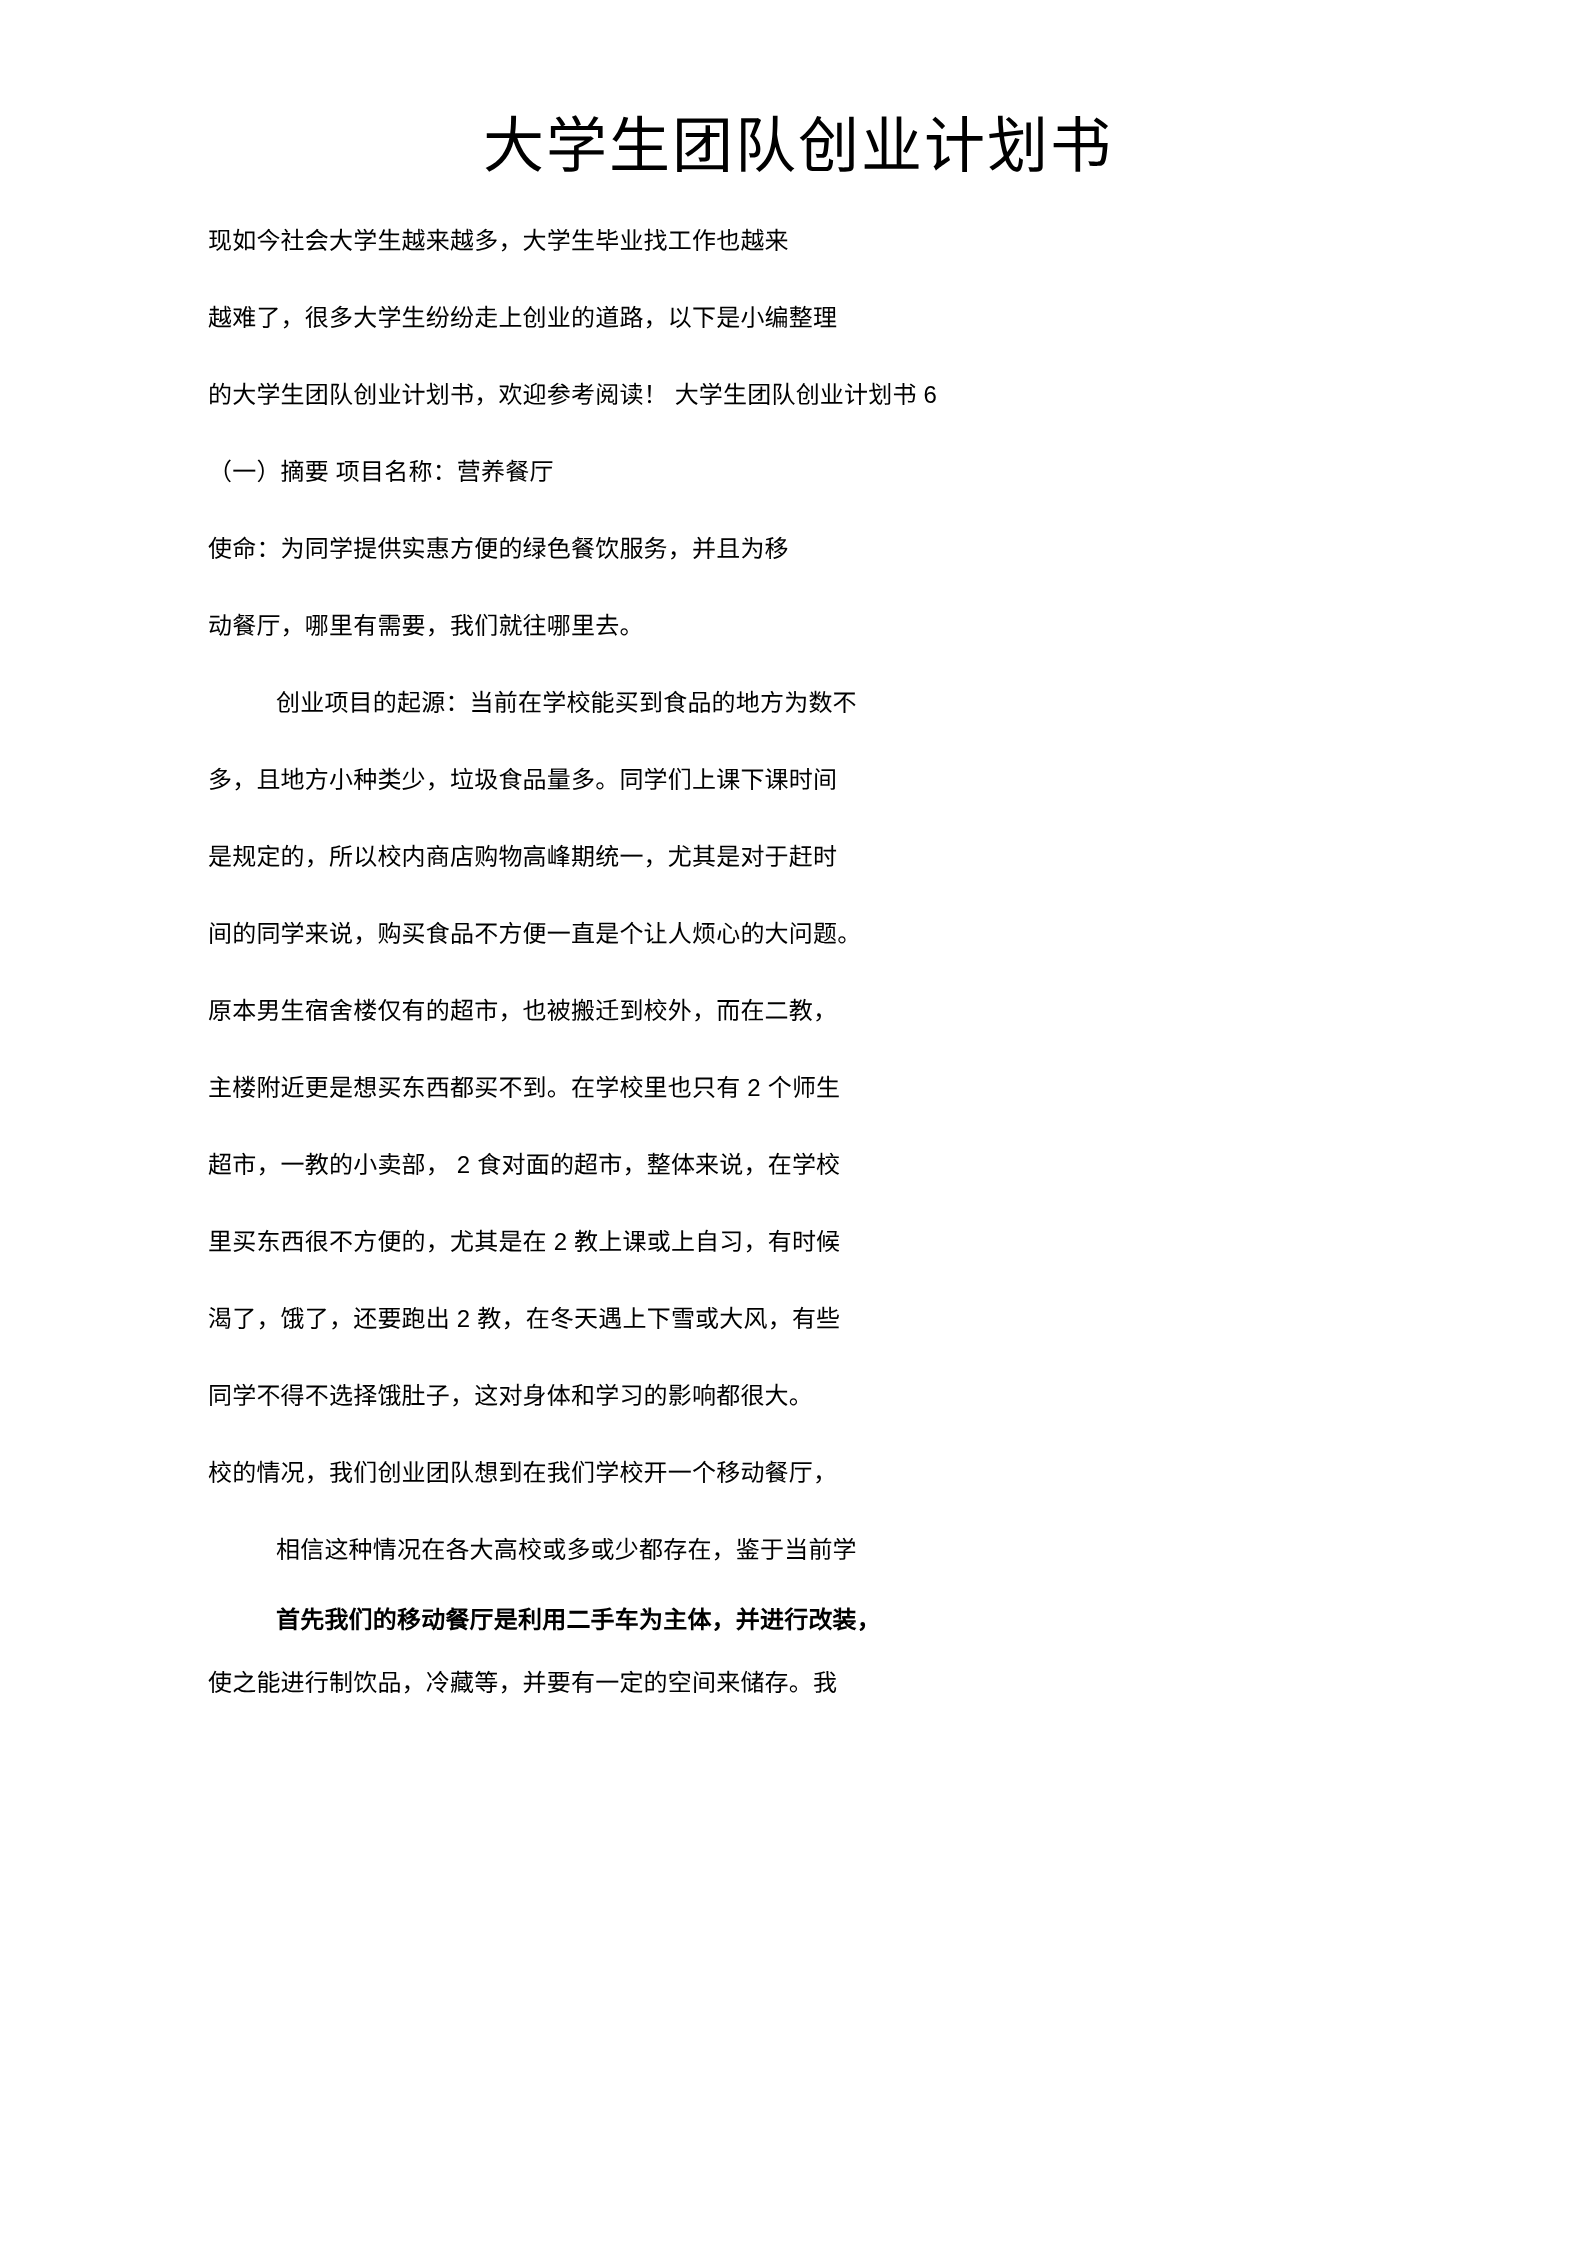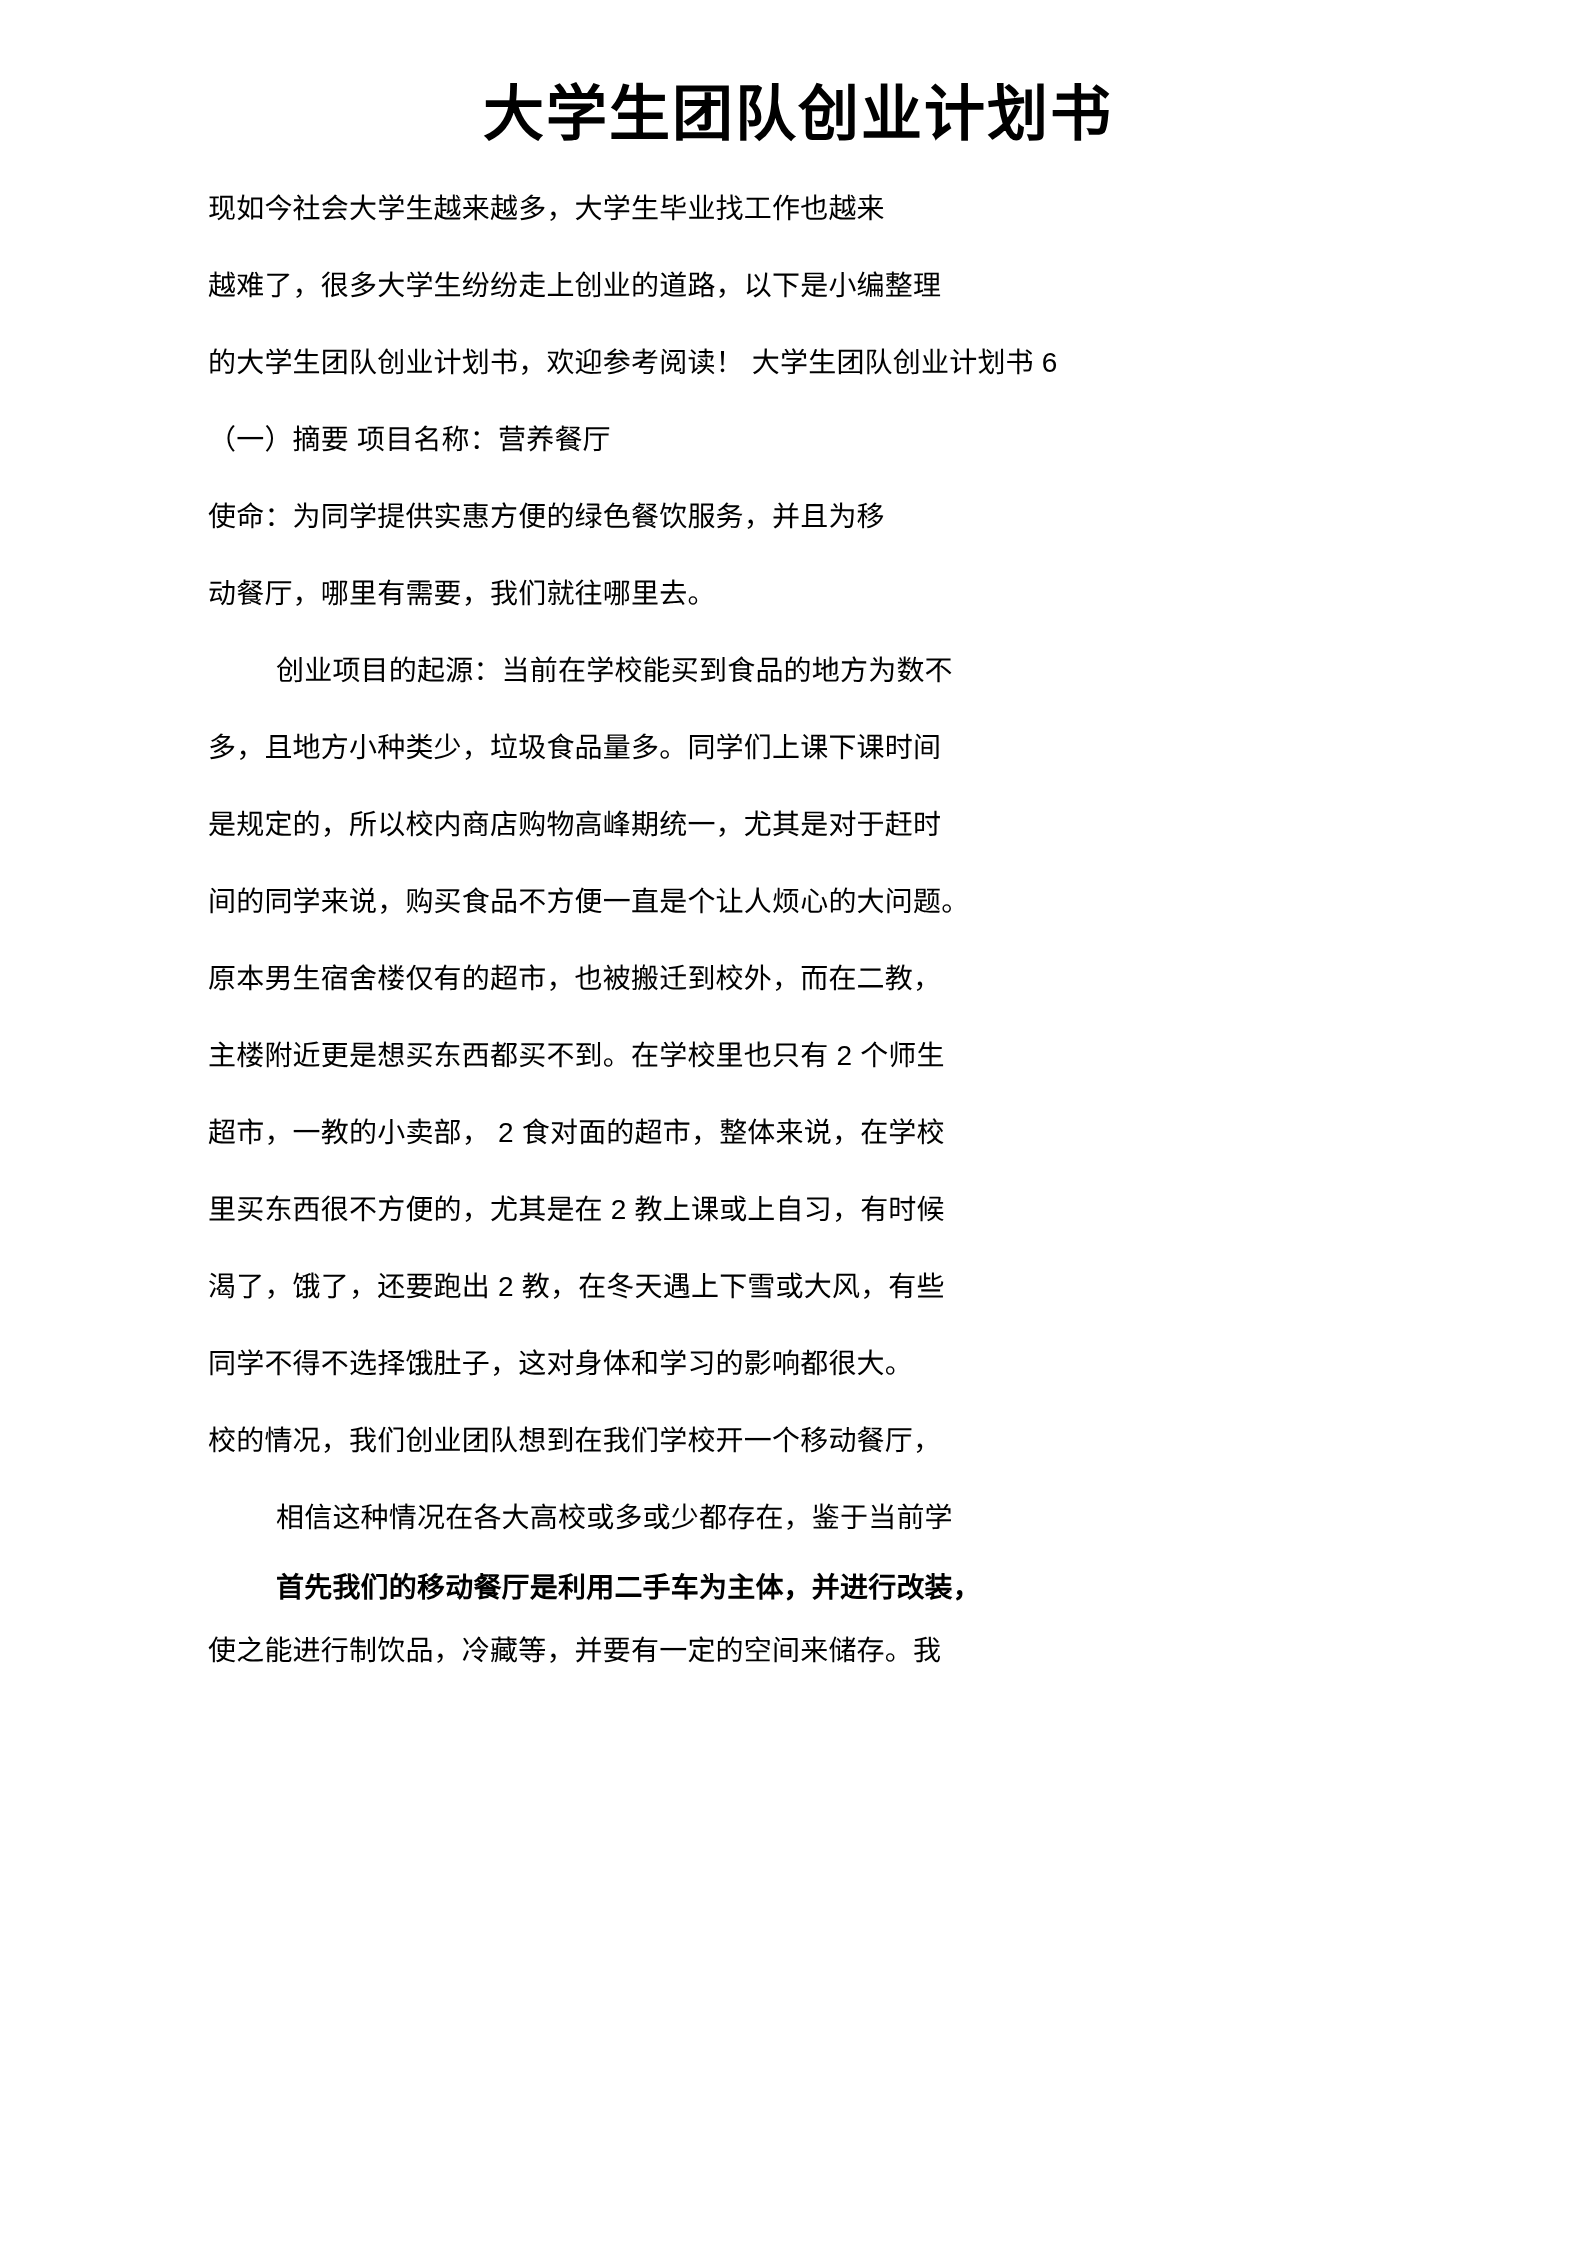--- a/index.html
+++ b/index.html
@@ -22,31 +22,31 @@
     box-sizing: border-box;
   }
   .content {
     position: absolute;
     left: 208px;
     top: 0;
     width: 1180px;
   }
   .doc-title {
     font-size: 61px;
-    font-weight: bold;
+    font-weight: normal;
     text-align: center;
     letter-spacing: 2px;
     margin: 0;
-    padding-top: 80px;
+    padding-top: 112px;
     line-height: 1.12;
     white-space: nowrap;
   }
   .body-block {
     margin-top: 22px;
-    font-size: 28px;
+    font-size: 24px;
     line-height: 77px;
     text-align: justify;
     text-justify: inter-ideograph;
     letter-spacing: 0.2px;
   }
   .para {
     margin: 0;
     text-align: justify;
     text-justify: inter-ideograph;
   }

